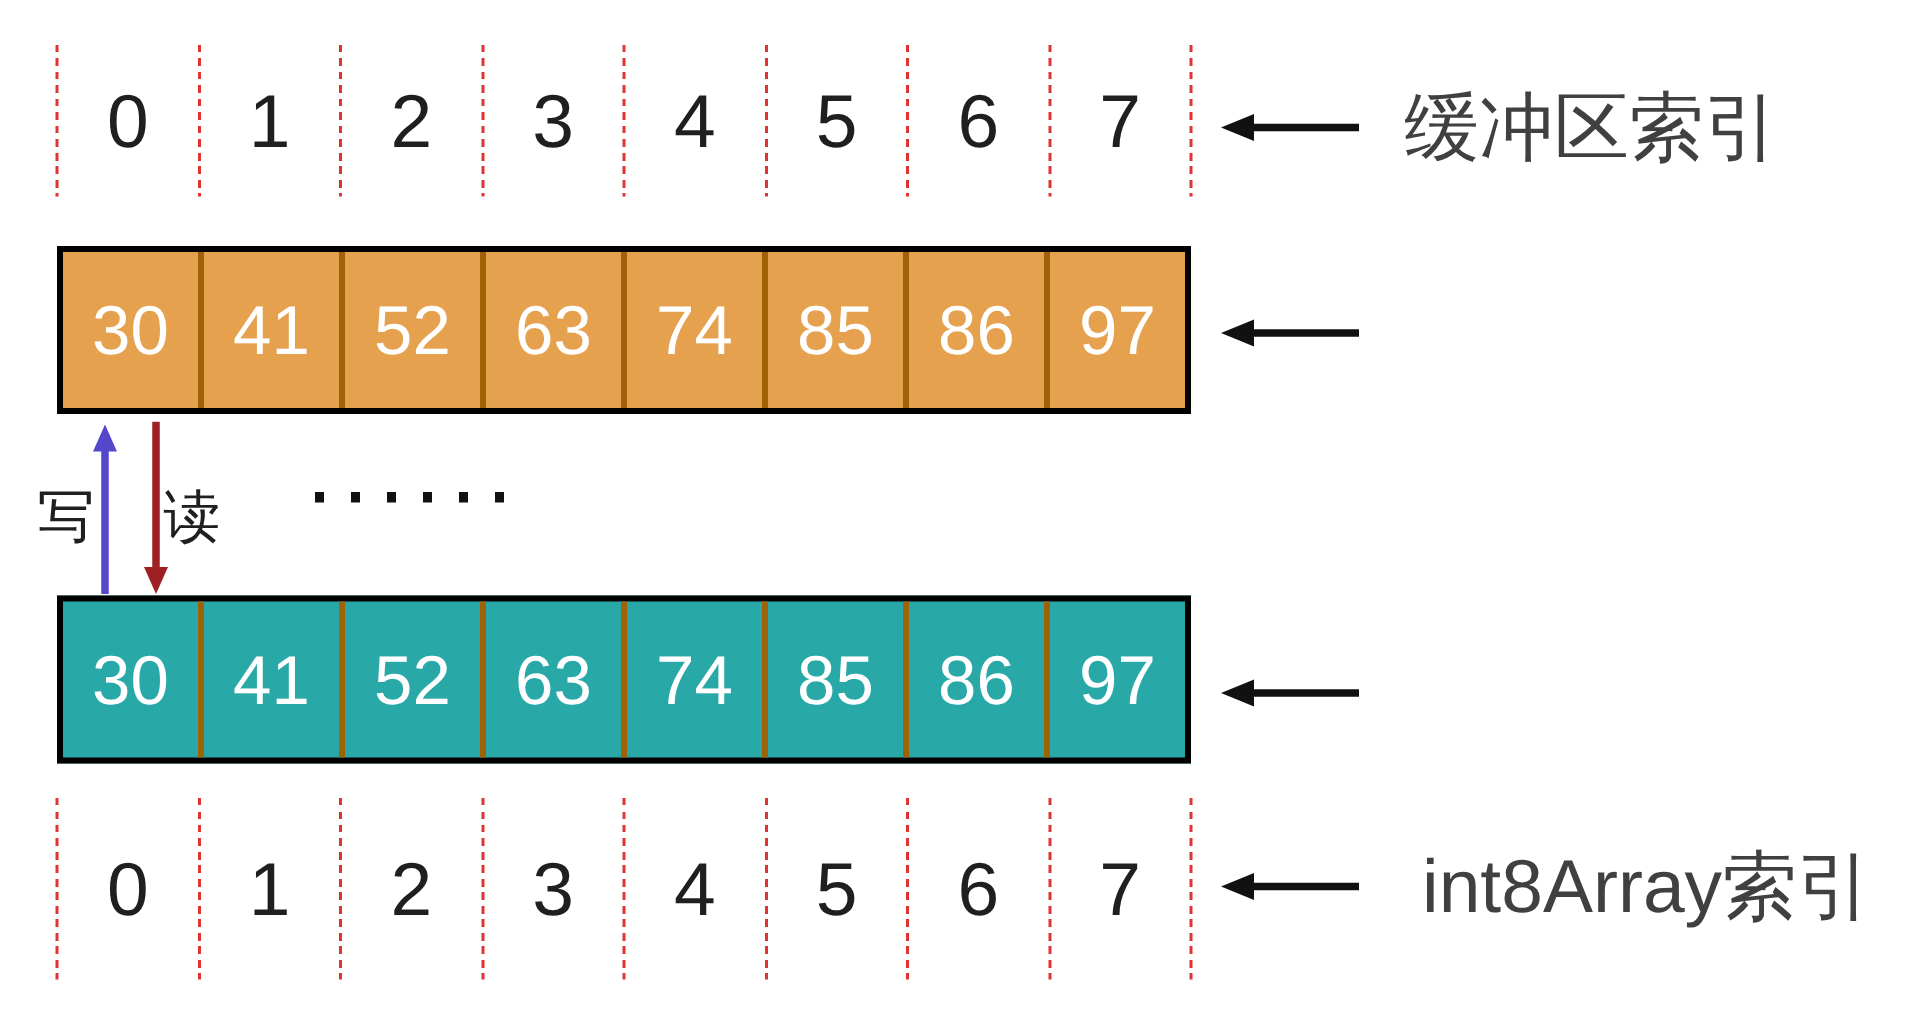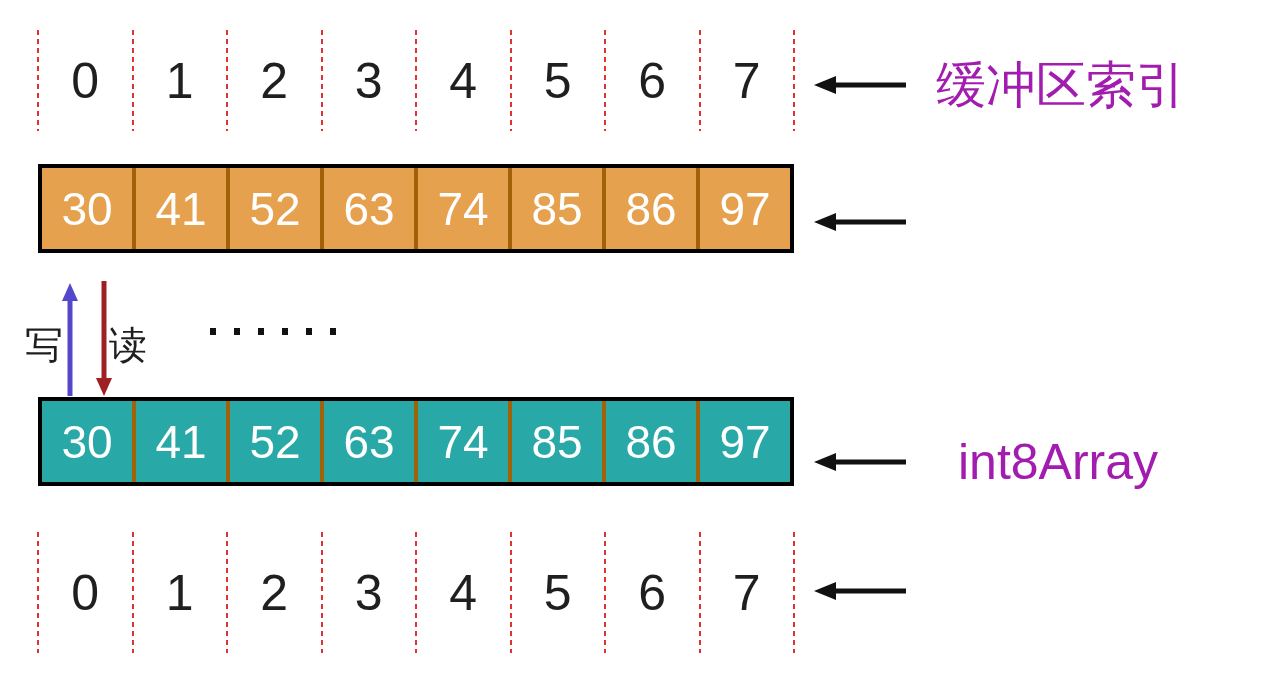--- a/index.html
+++ b/index.html
@@ -15,33 +15,33 @@
     position:absolute;top:0;bottom:0;width:2px;
     background:repeating-linear-gradient(to bottom,#e23333 0 5px,transparent 5px 9px);
   }
   .idx-cells{position:absolute;left:0;top:0;right:0;bottom:0;display:flex;}
   .idx{
     flex:1;display:flex;align-items:center;justify-content:center;
     font-size:50px;font-weight:400;color:#1f1f1f;
   }
   
   .row{
-    position:absolute;left:38px;width:756px;height:89px;box-sizing:border-box;
+    position:absolute;left:38px;width:756px;height:112px;box-sizing:border-box;
     border:4px solid #000;display:flex;
   }
   .row-buffer{top:164px;background:#e6a14f;}
   .row-typed{top:397px;background:#29a8a8;}
   .cell{
     flex:1;display:flex;align-items:center;justify-content:center;
     font-size:46px;color:#ffffff;border-left:4px solid #a16207;
   }
   .cell:first-child{border-left:none;}
   
   .larrow{position:absolute;width:95px;height:22px;}
-  .side-label{position:absolute;font-size:50px;line-height:60px;white-space:nowrap;color:#a21caf;}
+  .side-label{position:absolute;font-size:50px;line-height:60px;white-space:nowrap;color:#404040;}
   
   .varrow{position:absolute;}
   .rw-label{position:absolute;font-size:38px;line-height:42px;color:#1f1f1f;}
   .dots{position:absolute;left:210px;top:328px;display:flex;gap:18px;}
   .dots i{display:block;width:6px;height:7px;background:#111;}
 </style>
 </head>
 <body>
 
 <div class="canvas">
@@ -144,15 +144,15 @@
   <svg class="larrow" style="left:813px;top:451px" width="95" height="22">
     <line x1="18" y1="11" x2="93" y2="11" stroke="#111" stroke-width="5"></line>
     <polygon points="1,11 23,2 23,20" fill="#111"></polygon>
   </svg>
   <svg class="larrow" style="left:813px;top:580px" width="95" height="22">
     <line x1="18" y1="11" x2="93" y2="11" stroke="#111" stroke-width="5"></line>
     <polygon points="1,11 23,2 23,20" fill="#111"></polygon>
   </svg>
 
   <div class="side-label" style="left:936px;top:55px">缓冲区索引</div>
-  <div class="side-label" style="left:958px;top:432px">int8Array</div>
+  <div class="side-label" style="left:948px;top:561px">int8Array索引</div>
 
 </div>
 
 </body></html>

